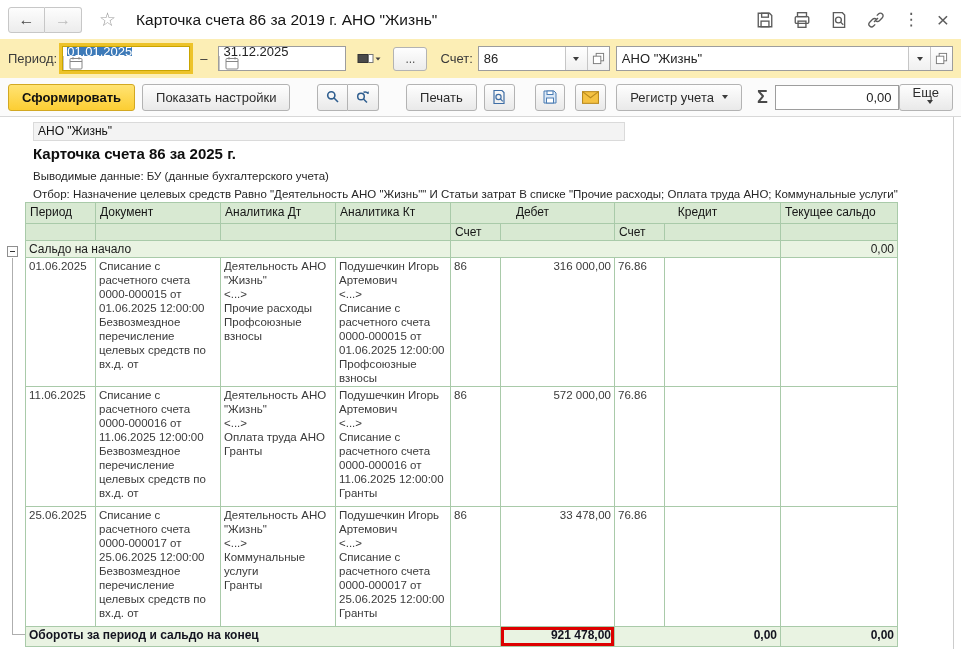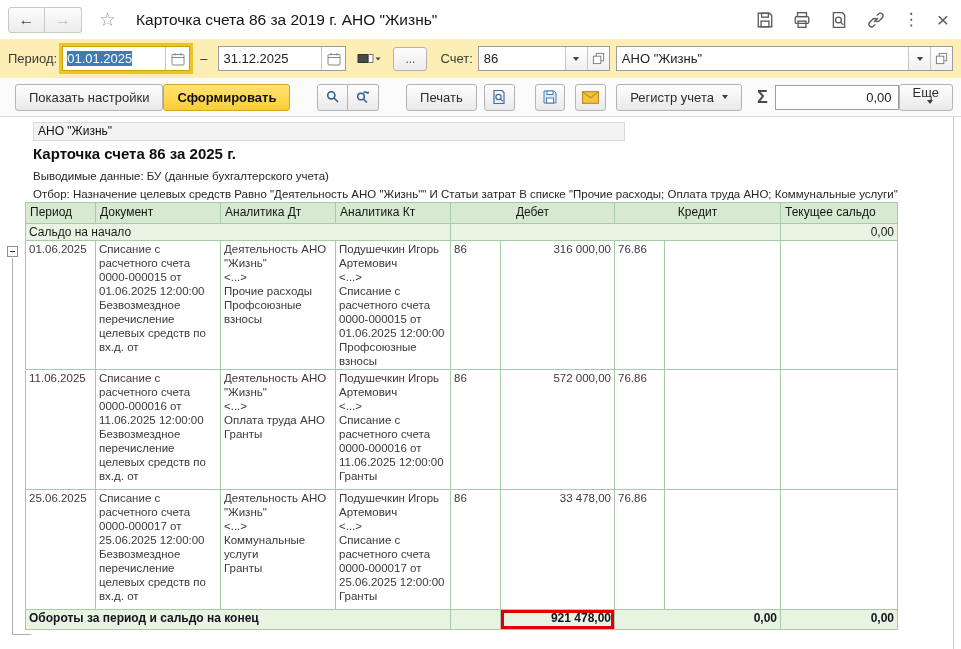--- a/index.html
+++ b/index.html
@@ -20,21 +20,21 @@
   .wtitle { margin-left:20px; font-size:15.5px; color:#141414; white-space:nowrap; }
   .titleicons { margin-left:auto; display:flex; align-items:center; gap:17px; }
   .titleicons .ticon { display:flex; align-items:center; justify-content:center; width:20px; height:20px; }
   .ticon svg { stroke:#5c5c5c; fill:none; stroke-width:1.2; }
   .glyph { font-size:17px; color:#5c5c5c; line-height:1; }
   .glyph.close { font-size:21px; }
 
   
   .filterbar { height:39px; background:#fceeb5; display:flex; align-items:center; padding:0 8px; font-size:13px; color:#3a3a3a; }
   .flabel { white-space:nowrap; }
-  .datefld { display:flex; width:128px; height:25px; border:1px solid #9d9d9d; background:#fff; margin-left:5px; }
+  .datefld { display:flex; width:128px; height:25px; border:1px solid #9d9d9d; background:#fff; margin-left:5px;flex-direction:column; }
   .datefld.focused { border-color:#c9a500; box-shadow:0 0 0 3px #edc32a; }
   .datefld .dtxt { flex:1; display:flex; align-items:center; padding:0 4px; font-size:13px; color:#222; overflow:hidden; }
   .datefld .dtxt .sel { background:#3d7ab8; color:#fff; }
   .calbtn { width:24px; border-left:1px solid #c6c6c6; background:#fff; display:flex; align-items:center; justify-content:center; }
   .dash { margin:0 6px 0 10px; color:#333; }
   .periodicon { margin-left:11px; display:flex; align-items:center; }
   .dotsbtn { margin-left:12px; width:34px; height:24px; border:1px solid #b3b3b3; border-radius:3px;
              background:linear-gradient(#fefefe,#ececec); color:#555; font-size:12px;
              display:flex; align-items:center; justify-content:center; }
   .combo { display:flex; height:25px; border:1px solid #9d9d9d; background:#fff; margin-left:5px; }
@@ -201,25 +201,25 @@
     <span class="cbtn">
       <svg width="13" height="13" viewBox="0 0 14 14" fill="#fff" stroke="#7a7a7a">
           <rect x="4.5" y="1.5" width="8" height="8"></rect>
           <rect x="1.5" y="4.5" width="8" height="8"></rect>
         </svg>
     </span>
   </div>
 </div>
 
 <div class="toolbar">
+  <div class="btn primary">
+      <span>Сформировать</span>
+    </div>
   <div class="btn" style="margin-left:7px;">
       <span>Показать настройки</span>
-    </div>
-  <div class="btn primary">
-      <span>Сформировать</span>
     </div>
 
   <div class="btn iconbtn pairL" style="margin-left:27px;">
     <svg width="16" height="16" viewBox="0 0 16 16" fill="none" stroke="#2f5e8f" stroke-width="1.6">
         <circle cx="6.3" cy="6.3" r="3.6"></circle>
         <path d="M9 9l4 4"></path>
       </svg>
   </div>
   <div class="btn iconbtn pairR">
     <svg width="16" height="16" viewBox="0 0 16 16" fill="none" stroke="#2f5e8f" stroke-width="1.5">
@@ -300,20 +300,31 @@
     <tbody>
         <tr class="h1">
       <th>Период</th>
       <th>Документ</th>
       <th>Аналитика Дт</th>
       <th>Аналитика Кт</th>
       <th colspan="2" class="center">Дебет</th>
       <th colspan="2" class="center">Кредит</th>
       <th>Текущее сальдо</th>
     </tr>
+    <tr class="h2">
+      <th></th>
+          <th></th>
+          <th></th>
+          <th></th>
+      <th>Счет</th>
+      <th></th>
+      <th>Счет</th>
+      <th></th>
+          <th></th>
+    </tr>
 
     <tr class="greenrow" style="height:14px;">
       <td colspan="4">Сальдо на начало</td>
       <td colspan="4"></td>
       <td class="num">0,00</td>
     </tr>
 
     <tr style="height:127px;">
       <td>01.06.2025</td>
       <td class="pre">Списание с

